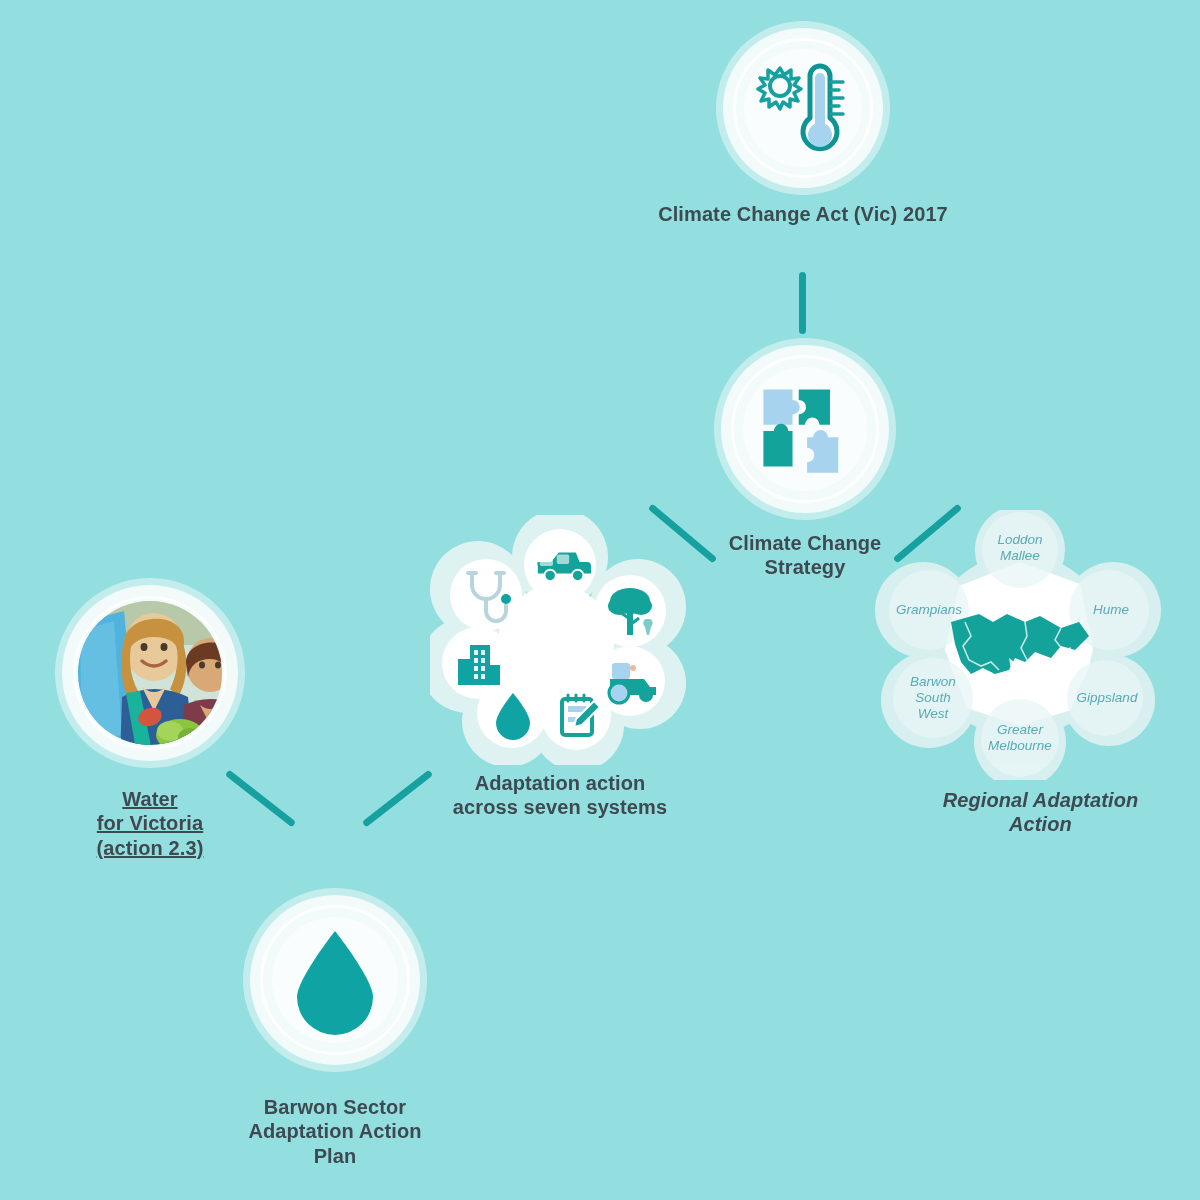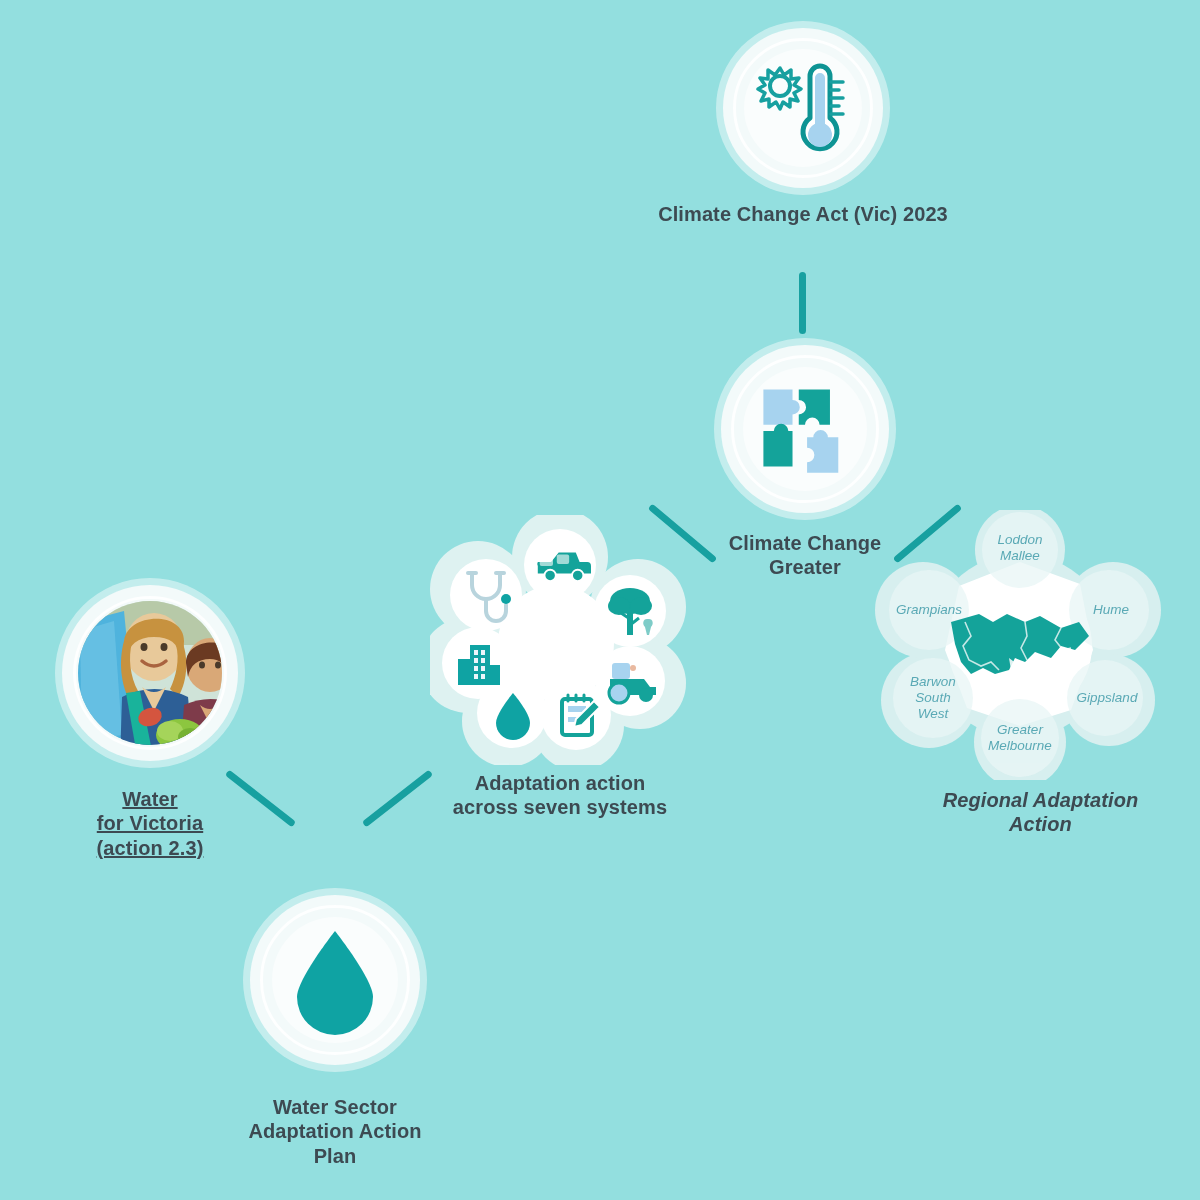--- a/index.html
+++ b/index.html
@@ -147,40 +147,40 @@
 
         <g stroke="#17a0a0" stroke-width="3.5" stroke-linecap="round">
           <line x1="80" y1="26" x2="92" y2="26"></line>
           <line x1="80" y1="34" x2="88" y2="34"></line>
           <line x1="80" y1="42" x2="92" y2="42"></line>
           <line x1="80" y1="50" x2="88" y2="50"></line>
           <line x1="80" y1="58" x2="92" y2="58"></line>
         </g>
       </svg>
     </div>
-    <div class="node-label">Climate Change Act (Vic) 2023</div>
+    <div class="node-label">Climate Change Act (Vic) 2017</div>
   </div>
 
   <div class="node" id="node-strategy">
     <div class="circle">
       <svg width="104" height="104" viewBox="0 0 100 100">
 
         <path d="M10 12 h28 v10 a7 7 0 0 1 0 14 v10 h-28 z" fill="#a7d3ef"></path>
 
         <path d="M44 12 h30 v34 h-10 a7 7 0 0 0 -14 0 h-6 v-10 a7 7 0 0 0 0 -14 z" fill="#14a39a"></path>
 
         <path d="M10 52 h10 a7 7 0 0 1 14 0 h4 v34 h-28 z" fill="#14a39a"></path>
 
         <g transform="translate(8,6)">
           <path d="M44 52 h6 a7 7 0 0 1 14 0 h10 v34 h-30 v-10 a7 7 0 0 0 0 -14 z" fill="#a7d3ef"></path>
         </g>
       </svg>
     </div>
     <div class="node-label">Climate Change
-Greater</div>
+Strategy</div>
   </div>
 
   <div class="node" id="node-systems">
     <div class="flower" id="flower-systems">
       <svg width="260" height="250" viewBox="0 0 260 250">
         <defs>
           <g id="petalset"></g>
         </defs>
 
         <g fill="#e3f4f3" opacity="0.95">
@@ -388,18 +388,18 @@
 for Victoria
 (action 2.3)</div>
   </div>
 
   <div class="node" id="node-wsaap">
     <div class="circle">
       <svg width="100" height="110" viewBox="0 0 100 110">
         <path d="M50 6 C50 6 88 54 88 72 a38 38 0 0 1 -76 0 C12 54 50 6 50 6 Z" fill="#0fa3a3"></path>
       </svg>
     </div>
-    <div class="node-label">Water Sector
+    <div class="node-label">Barwon Sector
 Adaptation Action
 Plan</div>
   </div>
 
 </div>
 
 </body></html>

